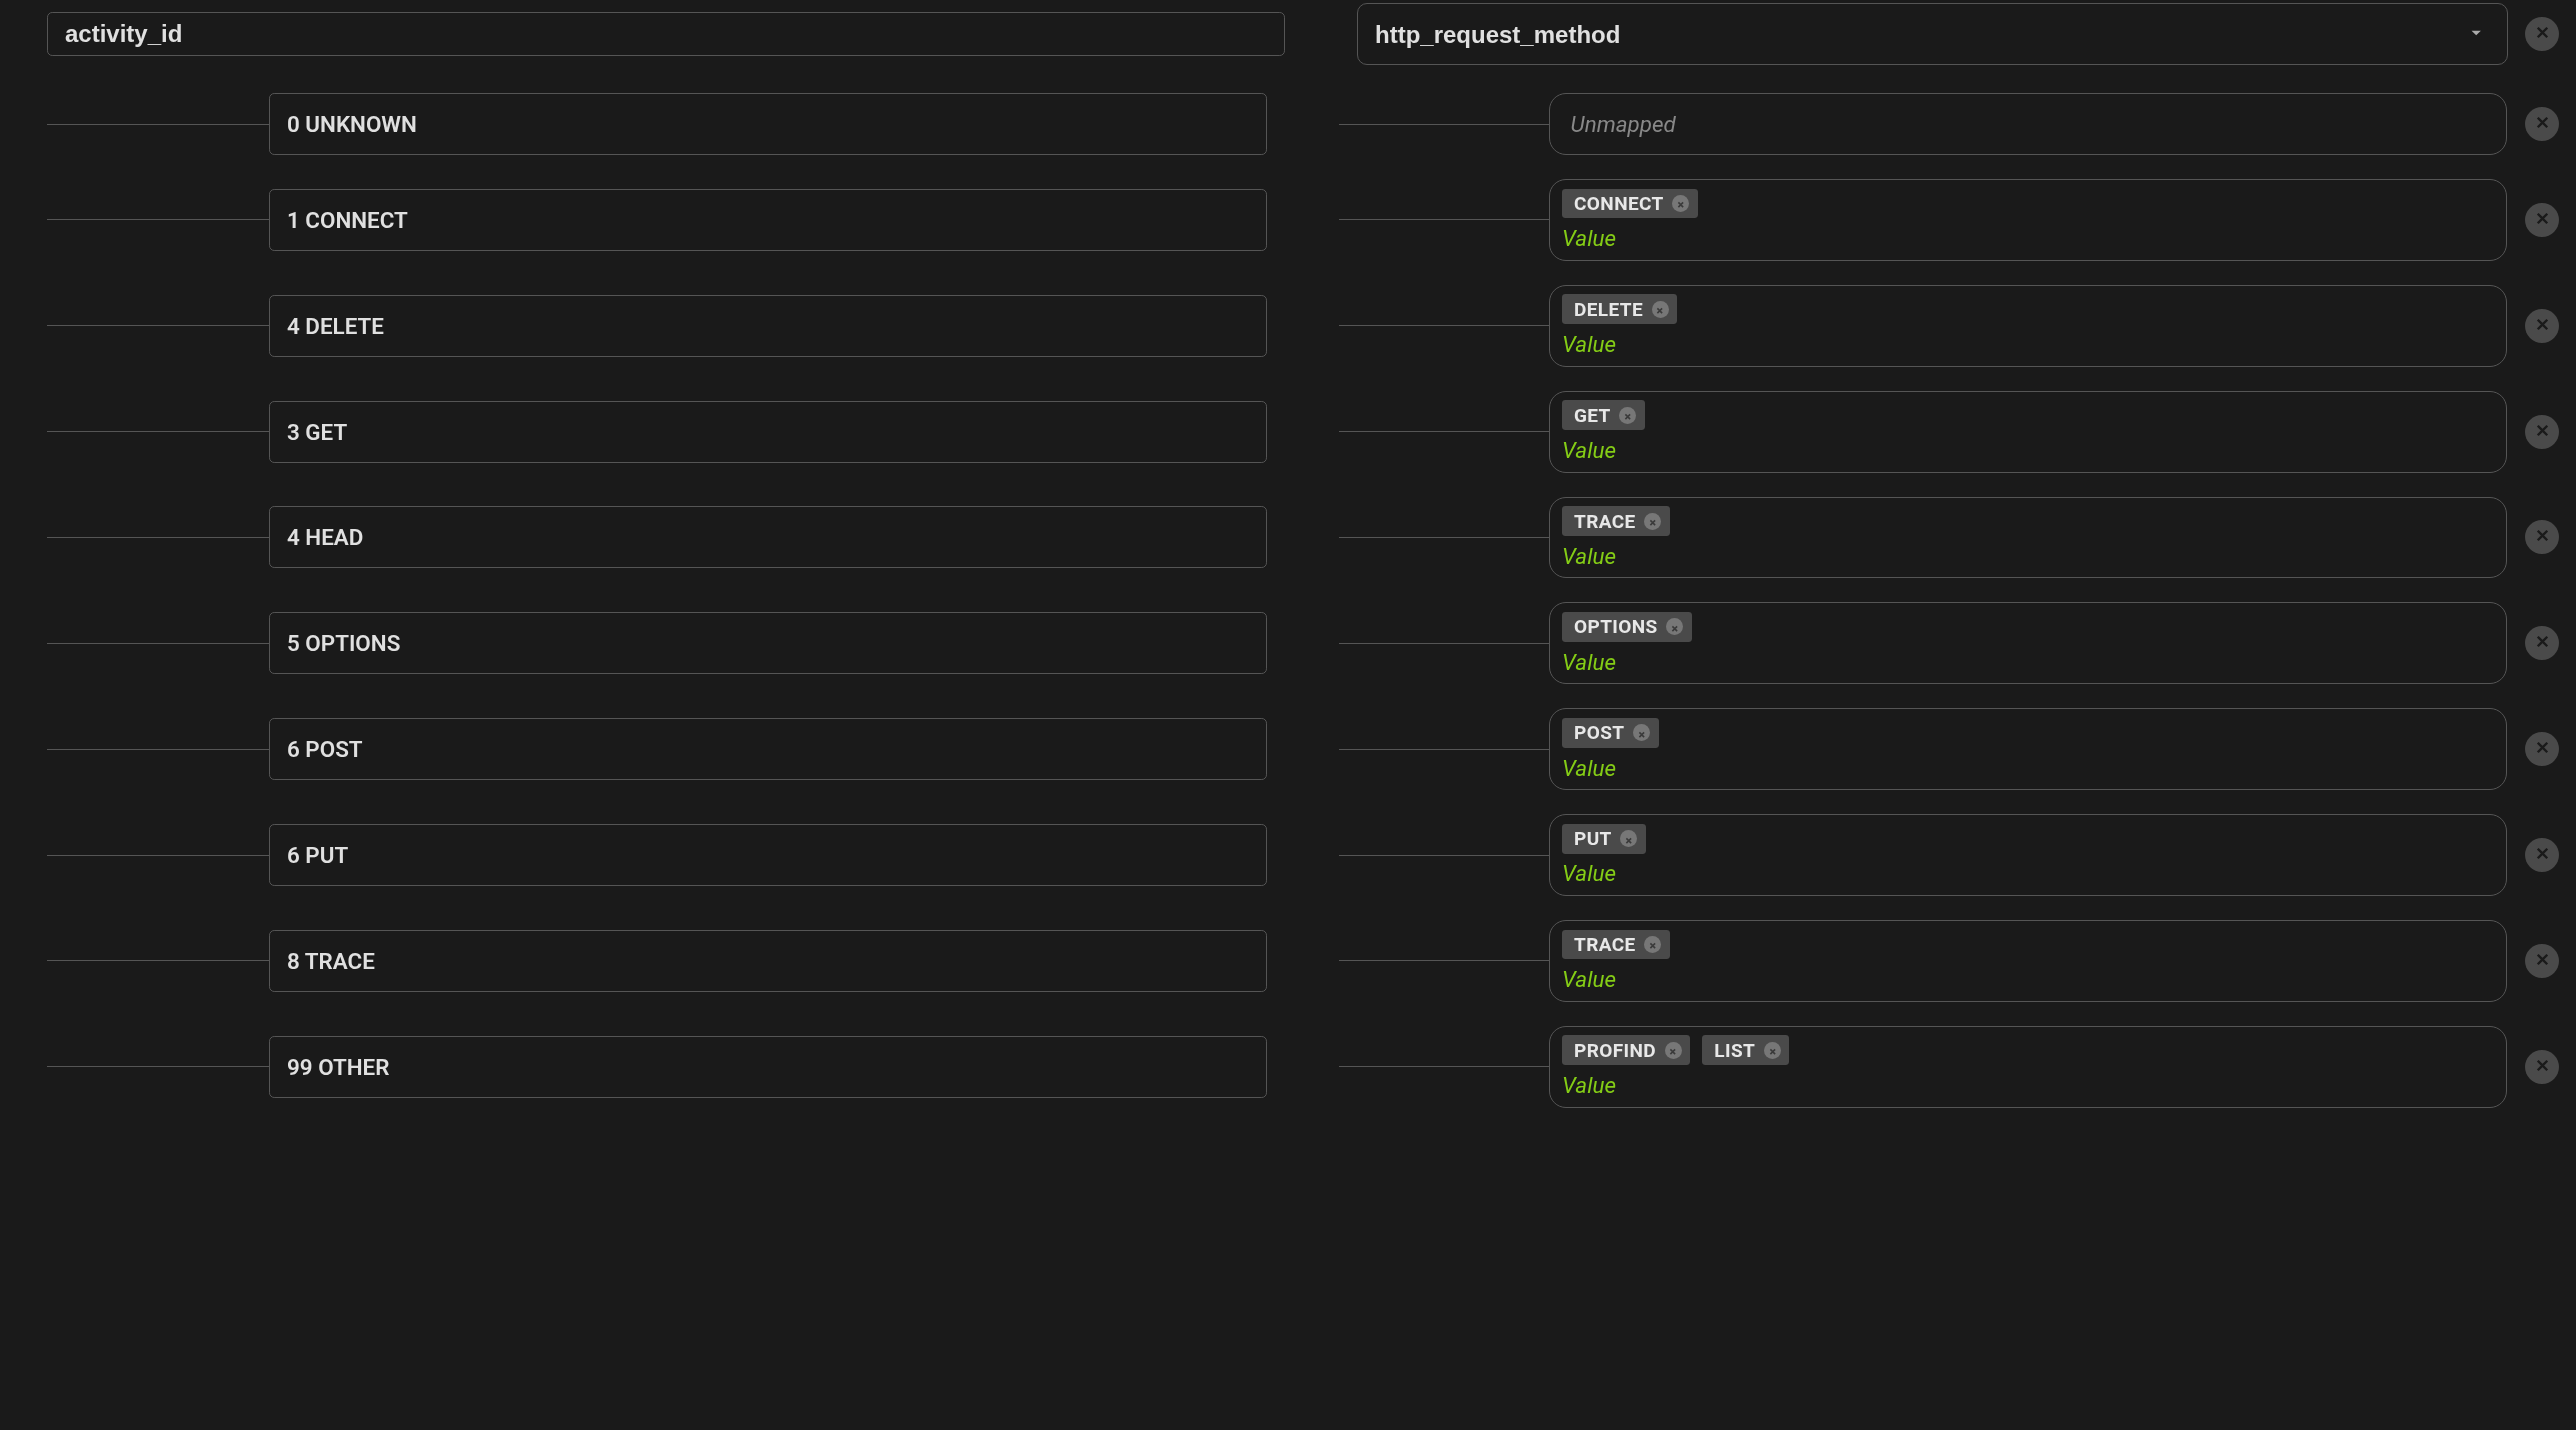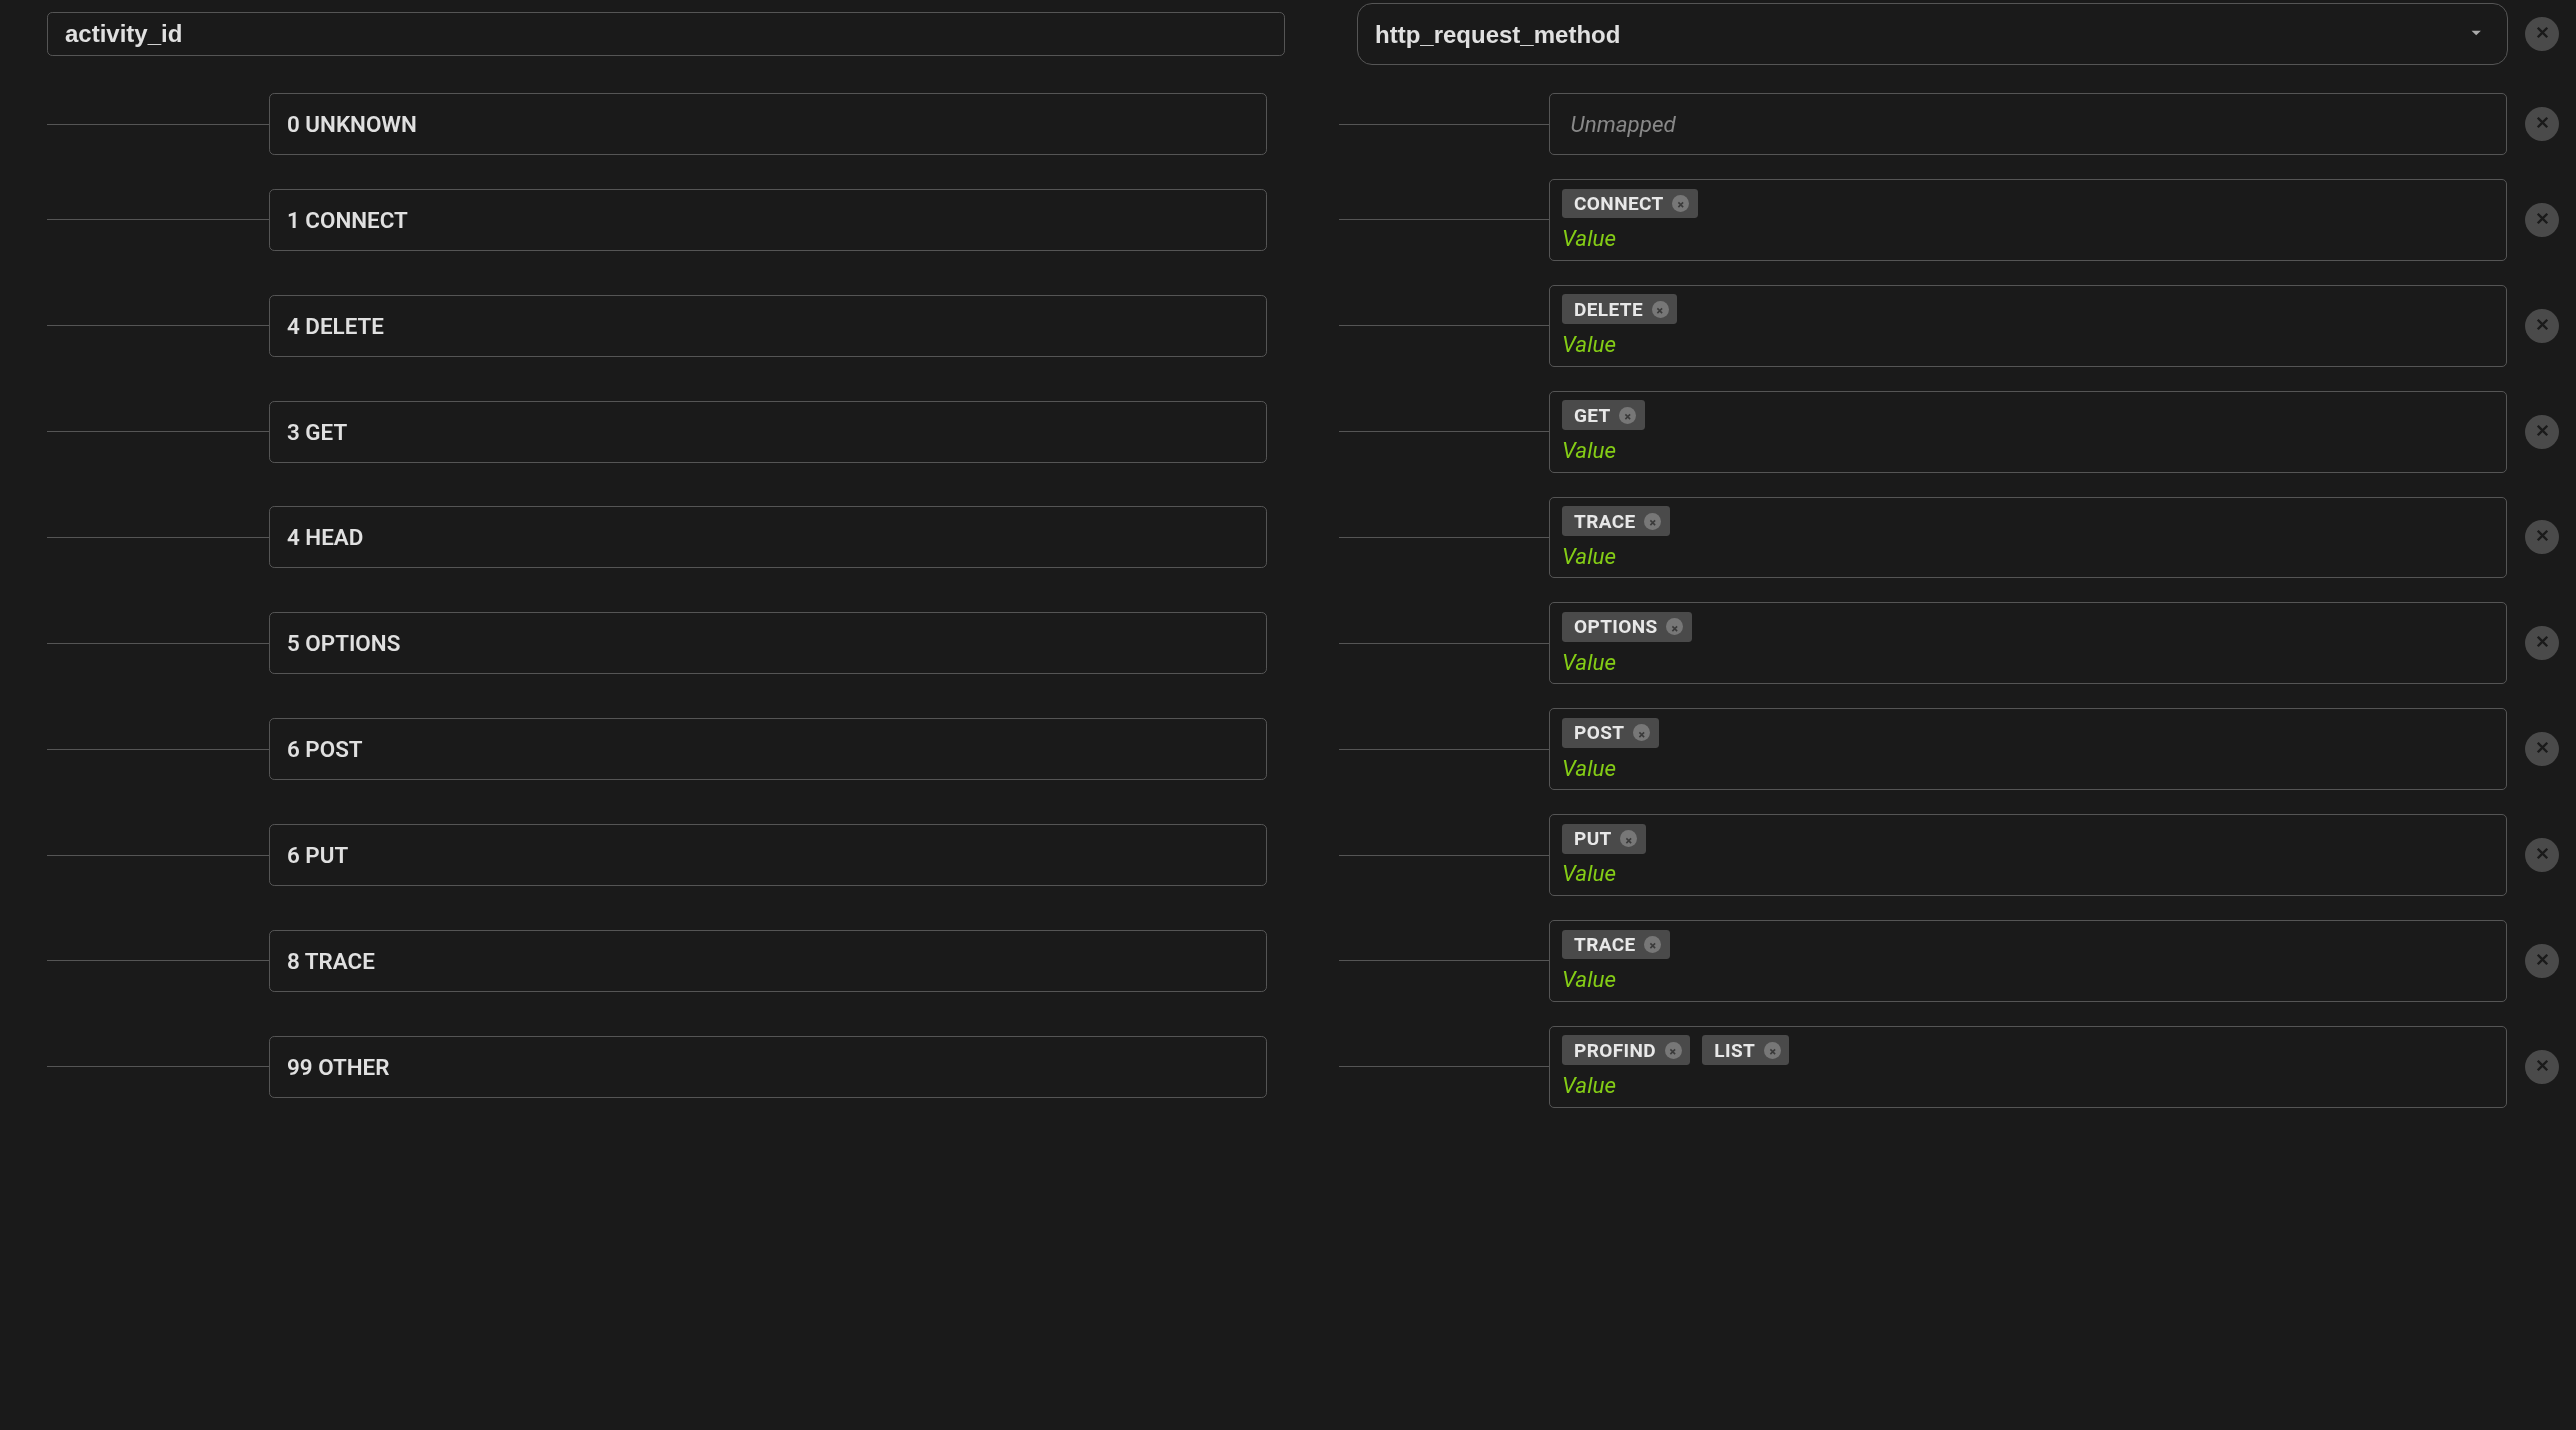--- a/index.html
+++ b/index.html
@@ -45,21 +45,21 @@
     flex: 1;
   }
   .select-wrap {
     position: relative;
     flex: 1;
   }
   .header-select {
     width: 100%;
     height: 62px;
     border: 0.9px solid #555;
-    border-radius: 15px;
+    border-radius: 10px;
     background: transparent;
     color: #e0e0e0;
     font-size: 24px;
     font-weight: 600;
     padding: 0 43px 0 17px;
     appearance: none;
     cursor: pointer;
   }
   .select-caret {
     position: absolute;
@@ -123,21 +123,21 @@
     font-size: 22.4px;
     font-weight: 600;
     padding: 15.5px 17px;
     min-height: 62px;
     display: flex;
     align-items: center;
   }
   .tag-box {
     flex: 1;
     border: 0.9px solid #555;
-    border-radius: 5px;
+    border-radius: 17px;
     background: transparent;
     padding: 8.6px 12px;
     display: flex;
     flex-direction: column;
     gap: 6.9px;
     min-height: 62px;
     justify-content: center;
   }
   .tag-box.single-line {
     flex-direction: row;

